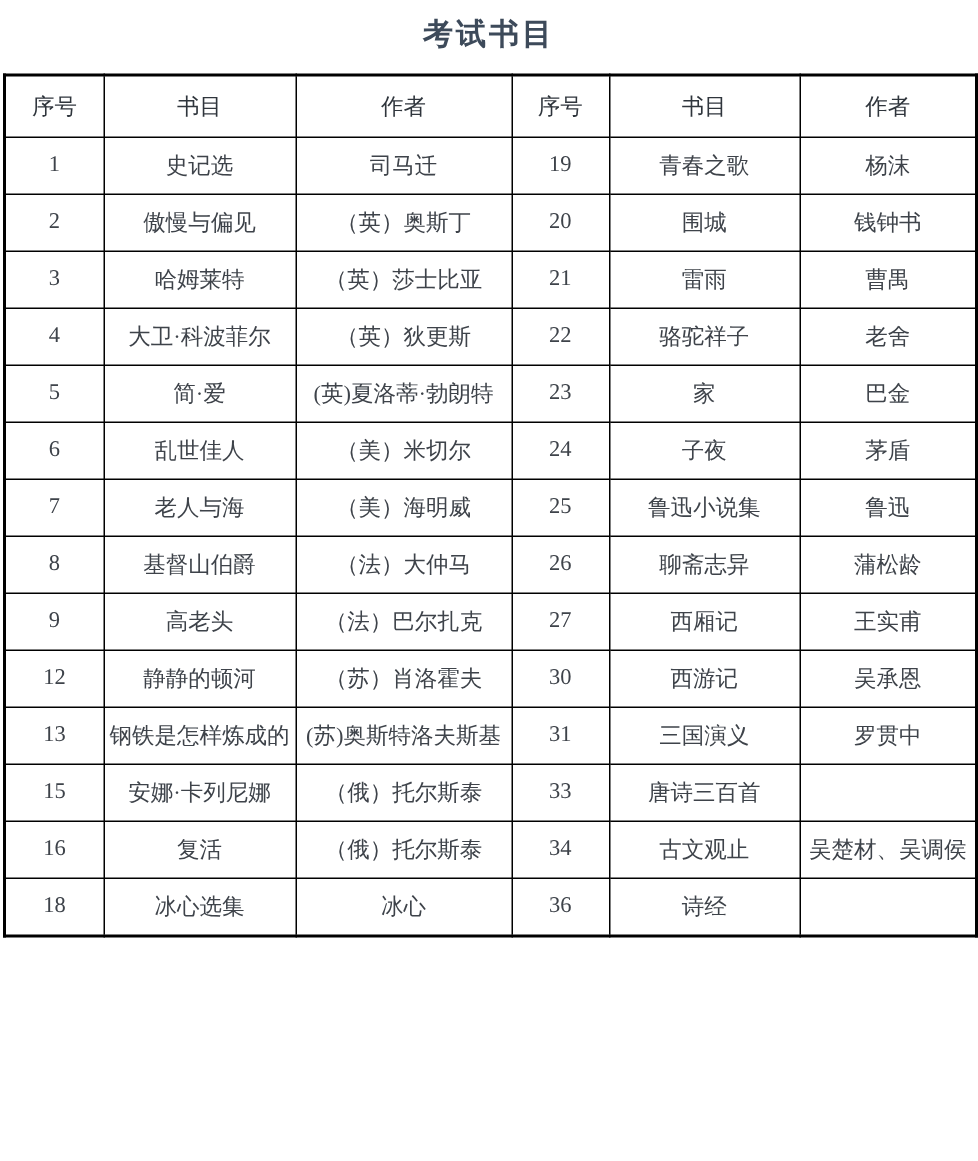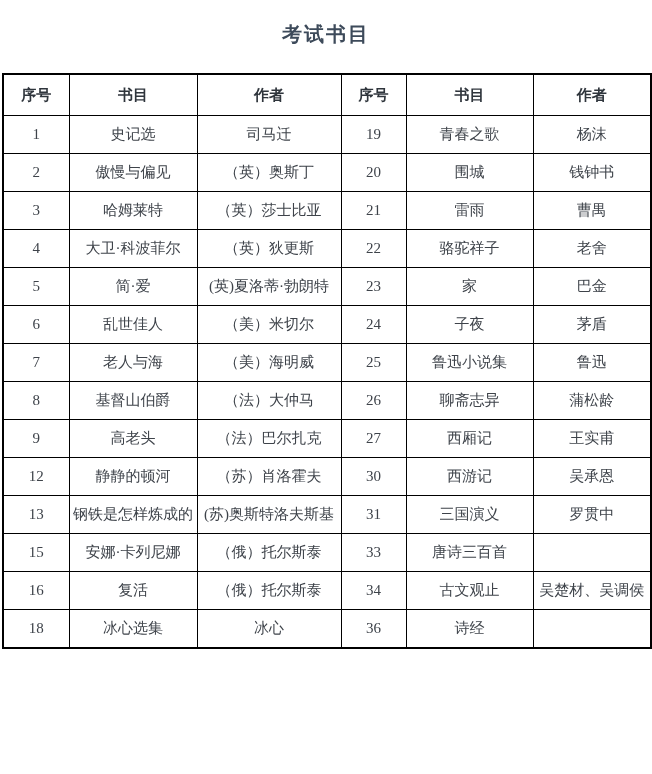--- a/index.html
+++ b/index.html
@@ -11,21 +11,21 @@
   body {
     font-family: "Liberation Serif", "DejaVu Serif", serif;
   }
   .page {
     width: 652px;
     height: 774px;
     background: #ffffff;
     overflow: hidden;
   }
   .page-title {
-    margin: 12px;
+    margin: 0;
     padding-top: 9px;
     padding-bottom: 13px;
     text-align: center;
     font-size: 20px;
     font-weight: bold;
     letter-spacing: 2px;
     color: #3d4a5a;
   }
   table.booklist {
     border-collapse: collapse;
@@ -36,21 +36,21 @@
   }
   table.booklist, table.booklist th, table.booklist td {
     border: 1px solid #000000;
   }
   table.booklist {
     border-width: 2px;
   }
   table.booklist th {
     height: 40px;
     font-size: 15px;
-    font-weight: bold;
+    font-weight: normal;
     color: #2f353c;
     text-align: center;
     vertical-align: middle;
     white-space: nowrap;
     padding: 0;
   }
   table.booklist td {
     height: 37px;
     font-size: 15px;
     font-weight: normal;

